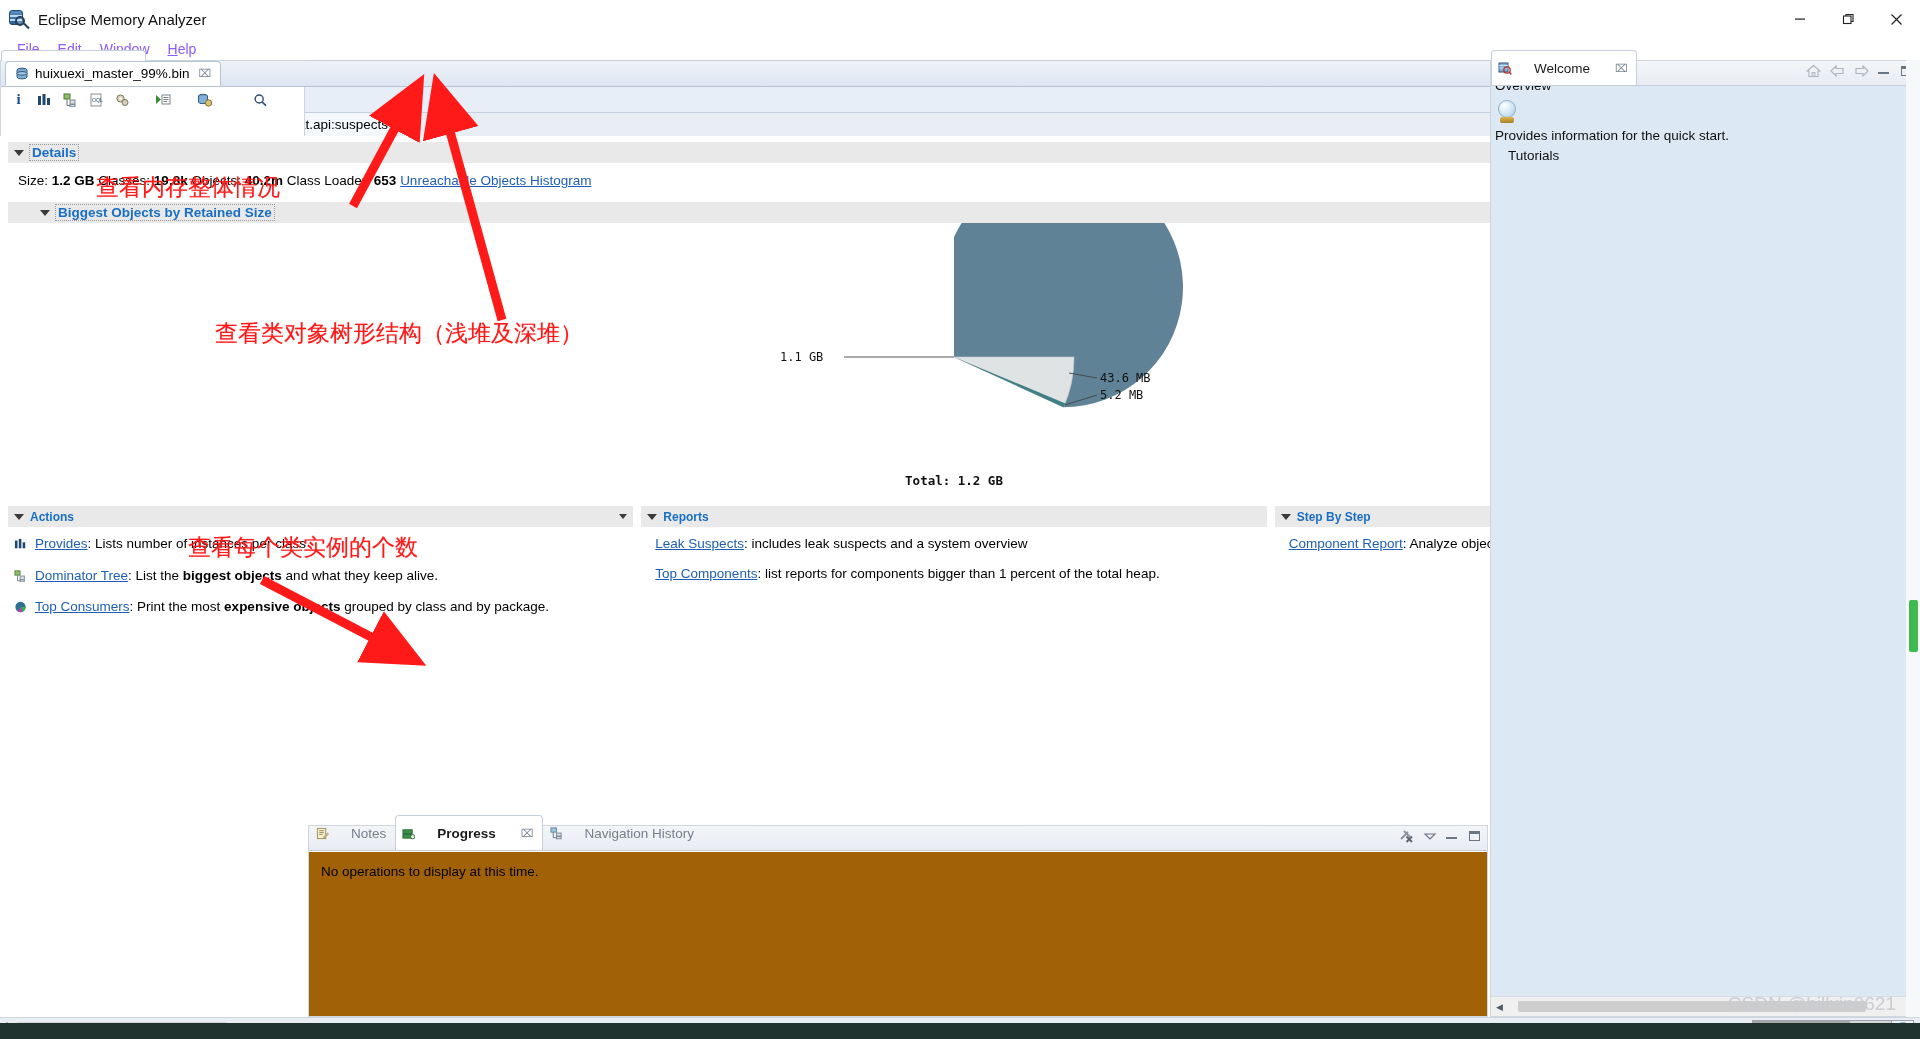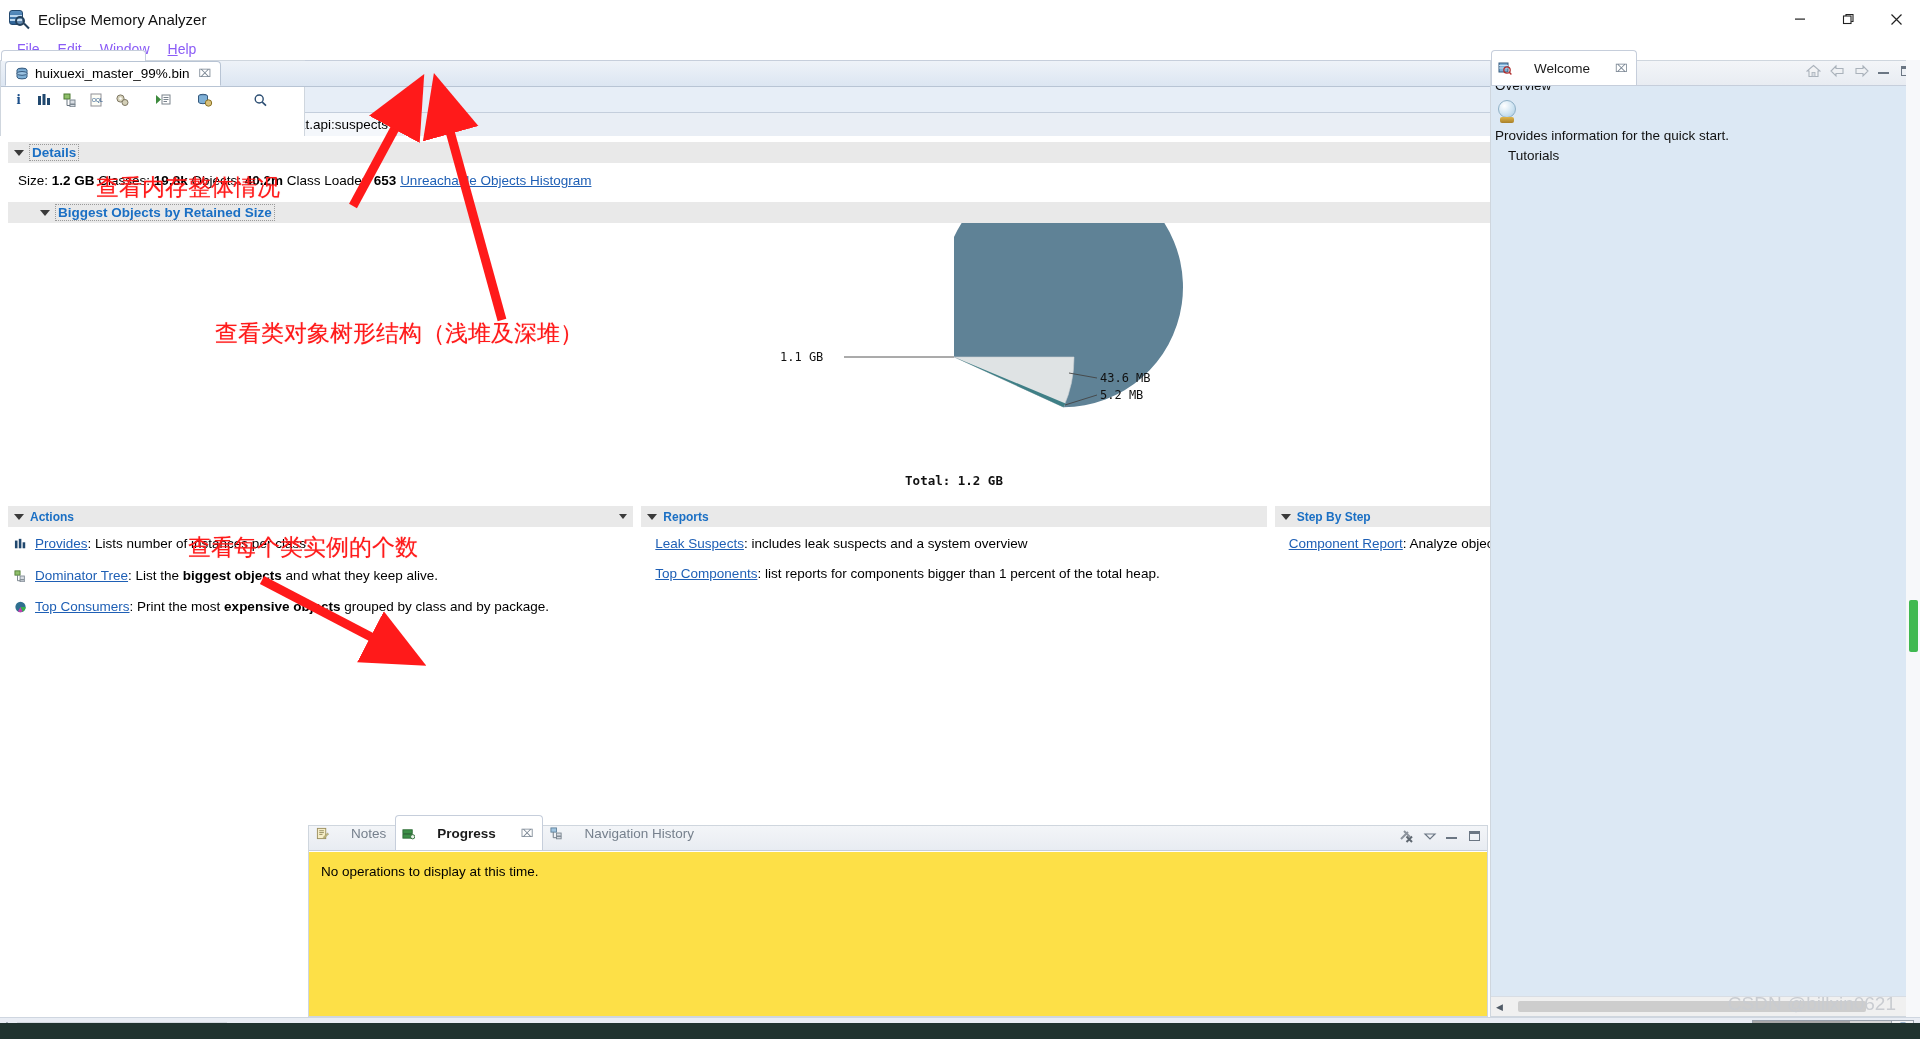--- a/index.html
+++ b/index.html
@@ -174,21 +174,21 @@
   .entry-icon { width:15px; flex:none; padding-top:2px; }
   
   #editor-vscroll {
     position:absolute; right:0; top:76px; bottom:0; width:17px;
     background:#f0f0f0; border-left:1px solid #dadfe6;
   }
   .vs-arrow { height:17px; display:flex; align-items:center; justify-content:center; font-size:9px; color:#505a66; }
   #editor-vthumb { position:absolute; left:3px; top:20px; width:11px; height:295px; background:#cdcdcd; border-radius:2px; }
   
   #progress-view { left:308px; right:432px; bottom:0; height:192px; }
-  #progress-body { position:absolute; left:0; right:0; top:26px; bottom:0; background:#fde047; }
+  #progress-body { position:absolute; left:0; right:0; top:26px; bottom:0; background:#a16207; }
   #progress-msg { padding:12px 0 0 12px; font-size:13.5px; }
   
   #welcome { right:0; top:0; width:430px; bottom:0; }
   #welcome-body { position:absolute; left:0; right:0; top:25px; bottom:20px; background:#dce8f4; overflow:hidden; }
   .welcome-sec-title { font-size:13.5px; color:#111; margin:0 0 0 4px; }
   .welcome-icon-globe {
     width:26px; height:26px; margin:2px 0 2px 4px; position:relative;
   }
   .globe-ball { position:absolute; left:3px; top:0; width:18px; height:18px; border-radius:50%;
     background:radial-gradient(circle at 34% 30%, #ffffff, #cfe4f2 55%, #a8c8de);

